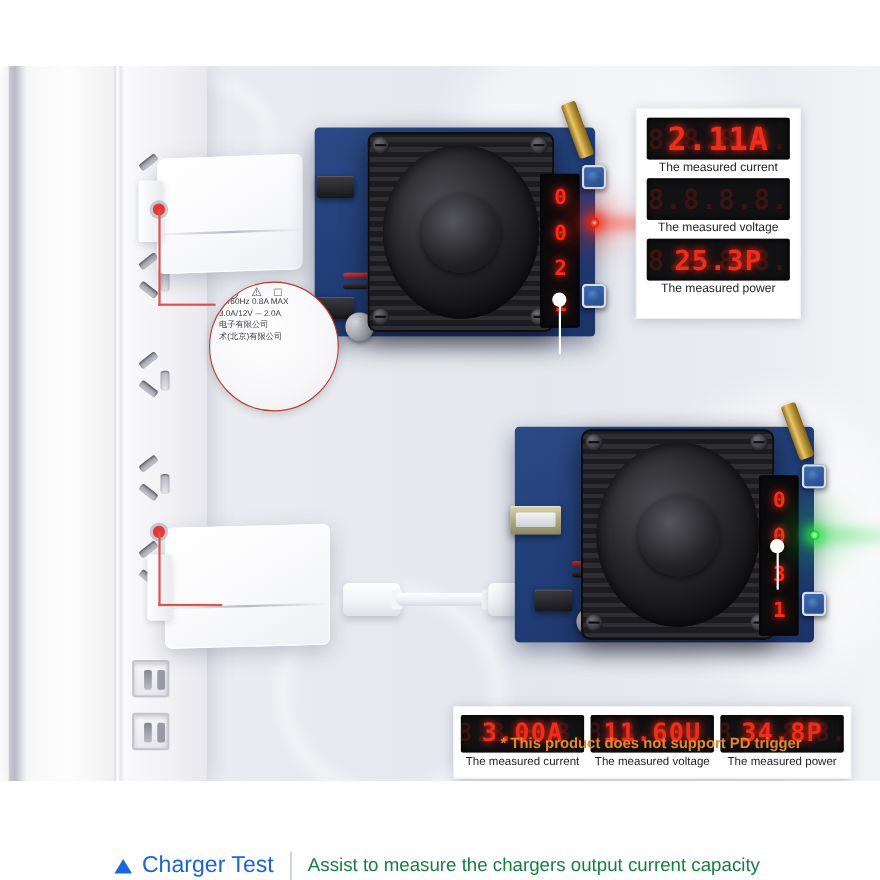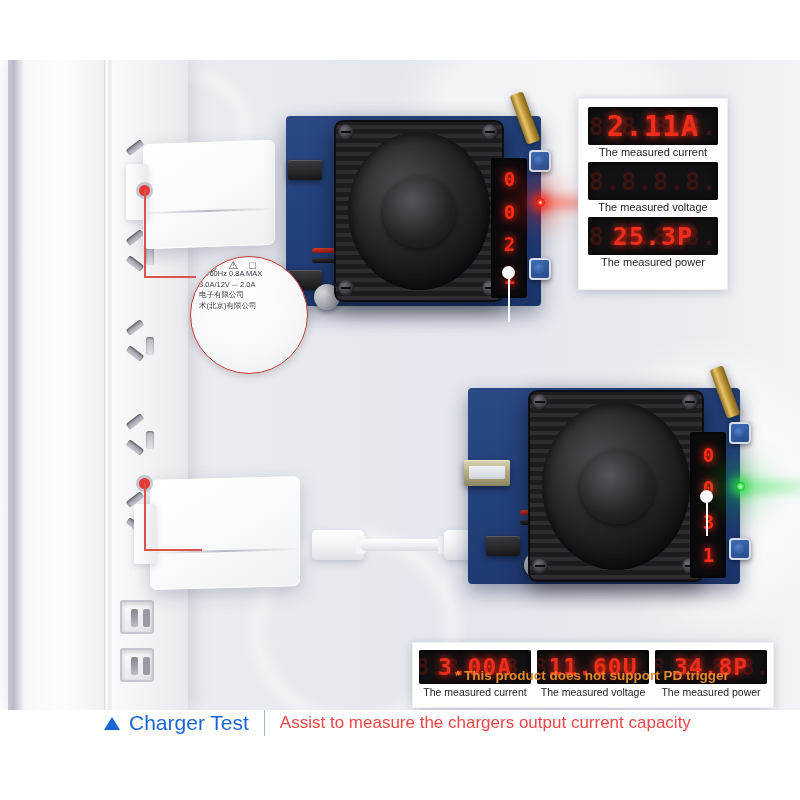--- a/index.html
+++ b/index.html
@@ -282,37 +282,37 @@
   #pd-note{
     position:absolute; left:455px; top:668px;
     color:#e08a2e; font-size:13.5px; font-weight:bold;
     white-space:nowrap;
   }
 
   
   #footer{
     position:absolute; left:0; top:710px; width:800px; height:90px;
     background:#ffffff;
-    display:flex; align-items:flex-start;
+    display:flex; align-items:flex-end;
   }
   #footer-inner{ display:flex; align-items:center; padding-left:104px; }
   #tri{
     width:0; height:0;
     border-left:8px solid transparent; border-right:8px solid transparent;
     border-bottom:13px solid #1a66d6; margin-right:9px;
   }
   #footer-title{
     color:#1a66d6; font-size:21px; font-family:"Liberation Sans", sans-serif;
     white-space:nowrap;
   }
   #footer-div{
     width:1px; height:26px; background:#9fb6d8; margin:0 15px;
   }
   #footer-sub{
-    color:#ef4444; font-size:17px; font-family:"Liberation Sans", sans-serif;
+    color:#15803d; font-size:17px; font-family:"Liberation Sans", sans-serif;
     white-space:nowrap;
   }
 </style>
 </head>
 <body>
 
 <div id="stage">
 
   <div class="wall-blob" style="left:420px; top:-40px; width:260px; height:180px;"></div>
   <div class="wall-ring" style="left:120px; top:10px;  width:130px; height:110px;"></div>

